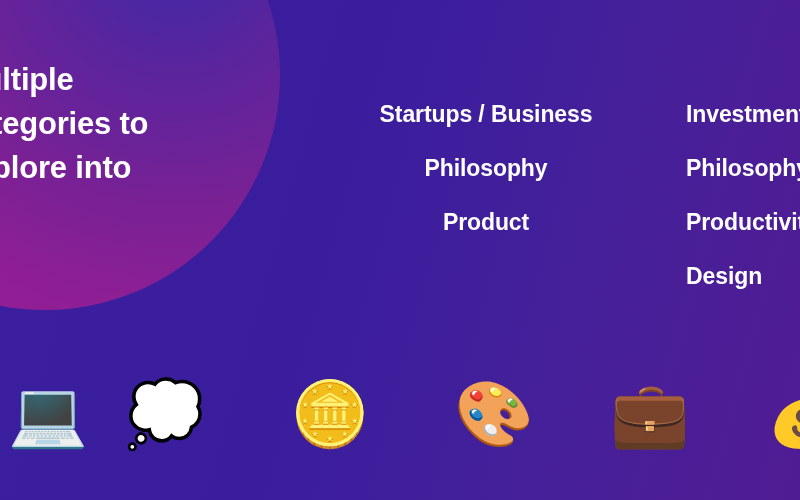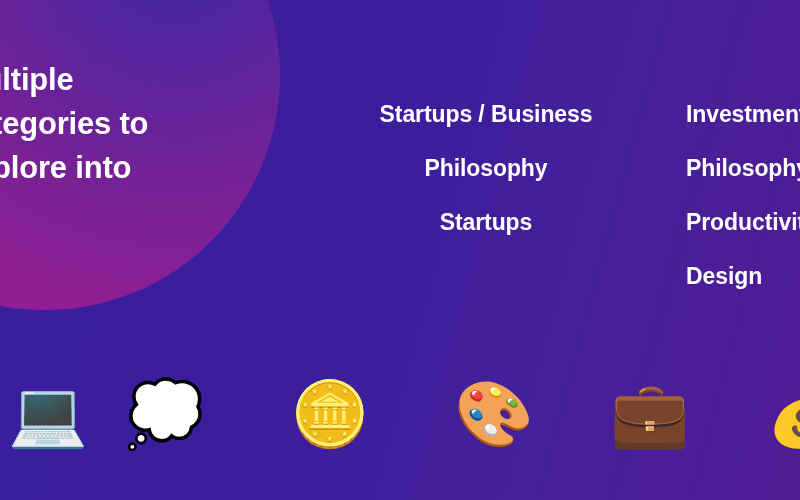--- a/index.html
+++ b/index.html
@@ -90,21 +90,21 @@
 
   <div id="circle"></div>
 
   <div id="headline">Multiple
 categories to
 explore into</div>
 
   <div class="col" id="col-1">
     <div class="cat">Startups / Business</div>
     <div class="cat">Philosophy</div>
-    <div class="cat">Startups</div>
+    <div class="cat">Product</div>
   </div>
 
   <div class="col" id="col-2">
     <div class="cat">Investment</div>
     <div class="cat">Philosophy</div>
     <div class="cat">Productivity</div>
     <div class="cat">Design</div>
   </div>
 
   <div id="emoji-row">

